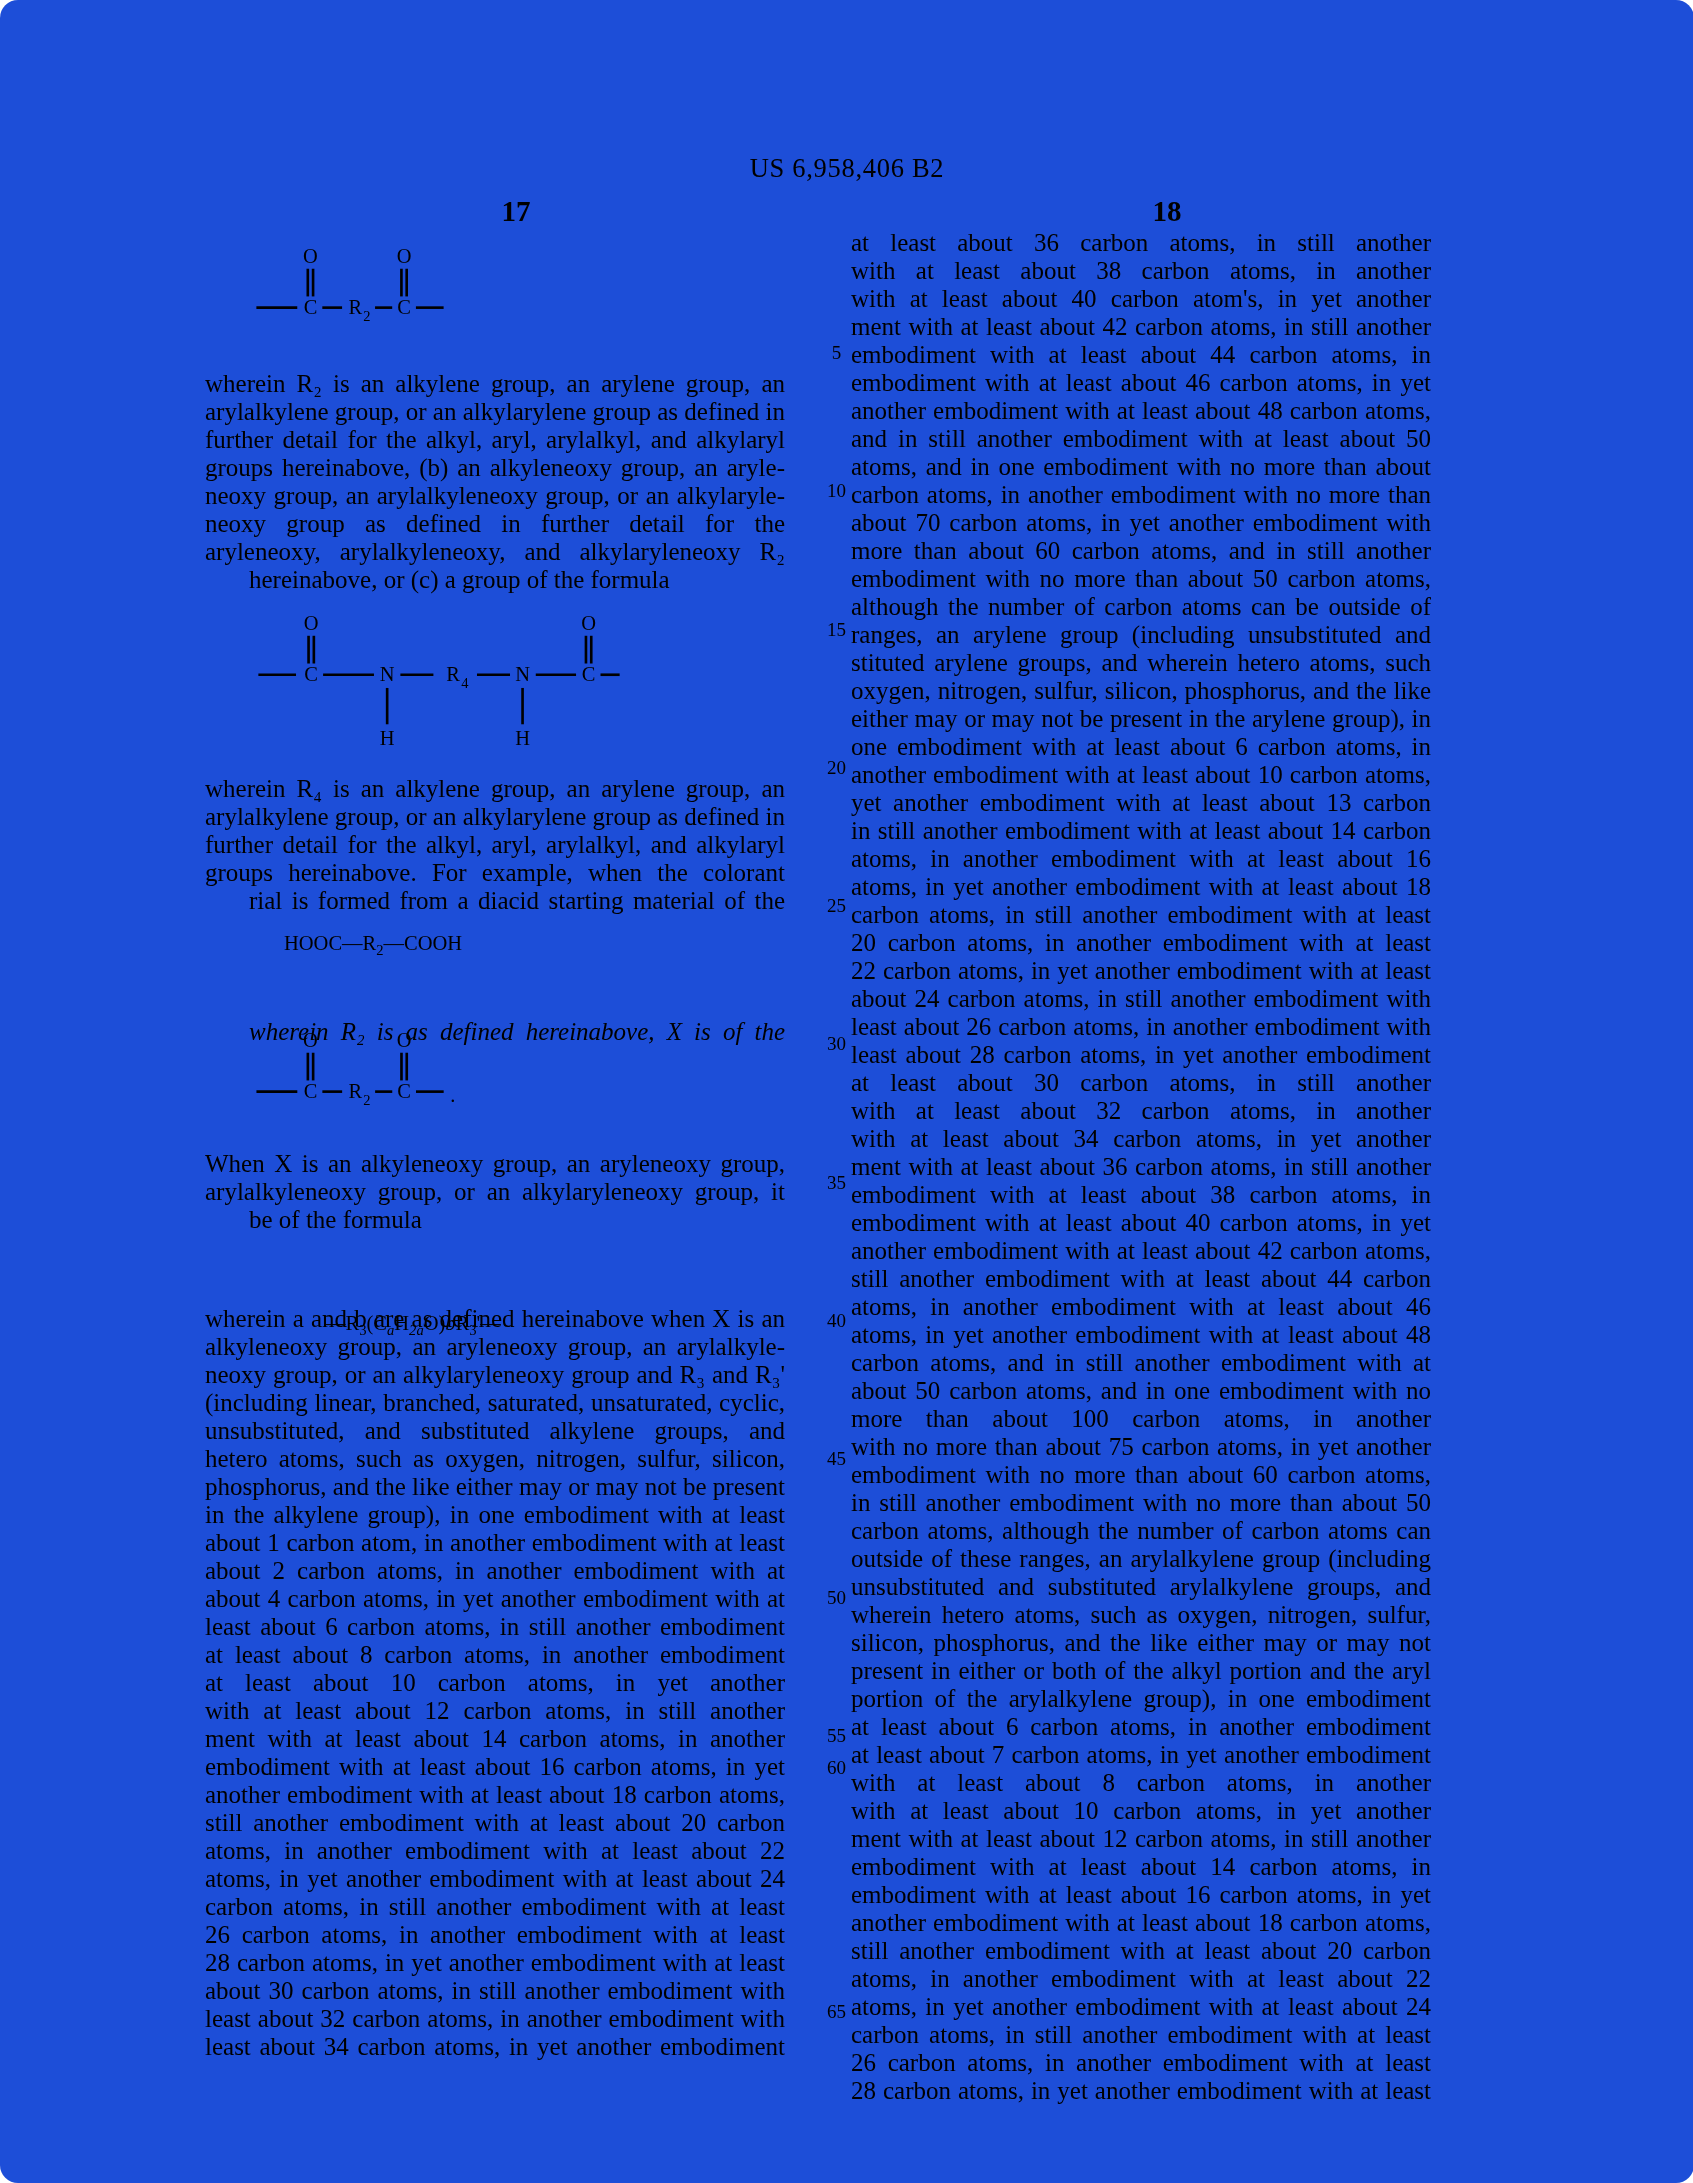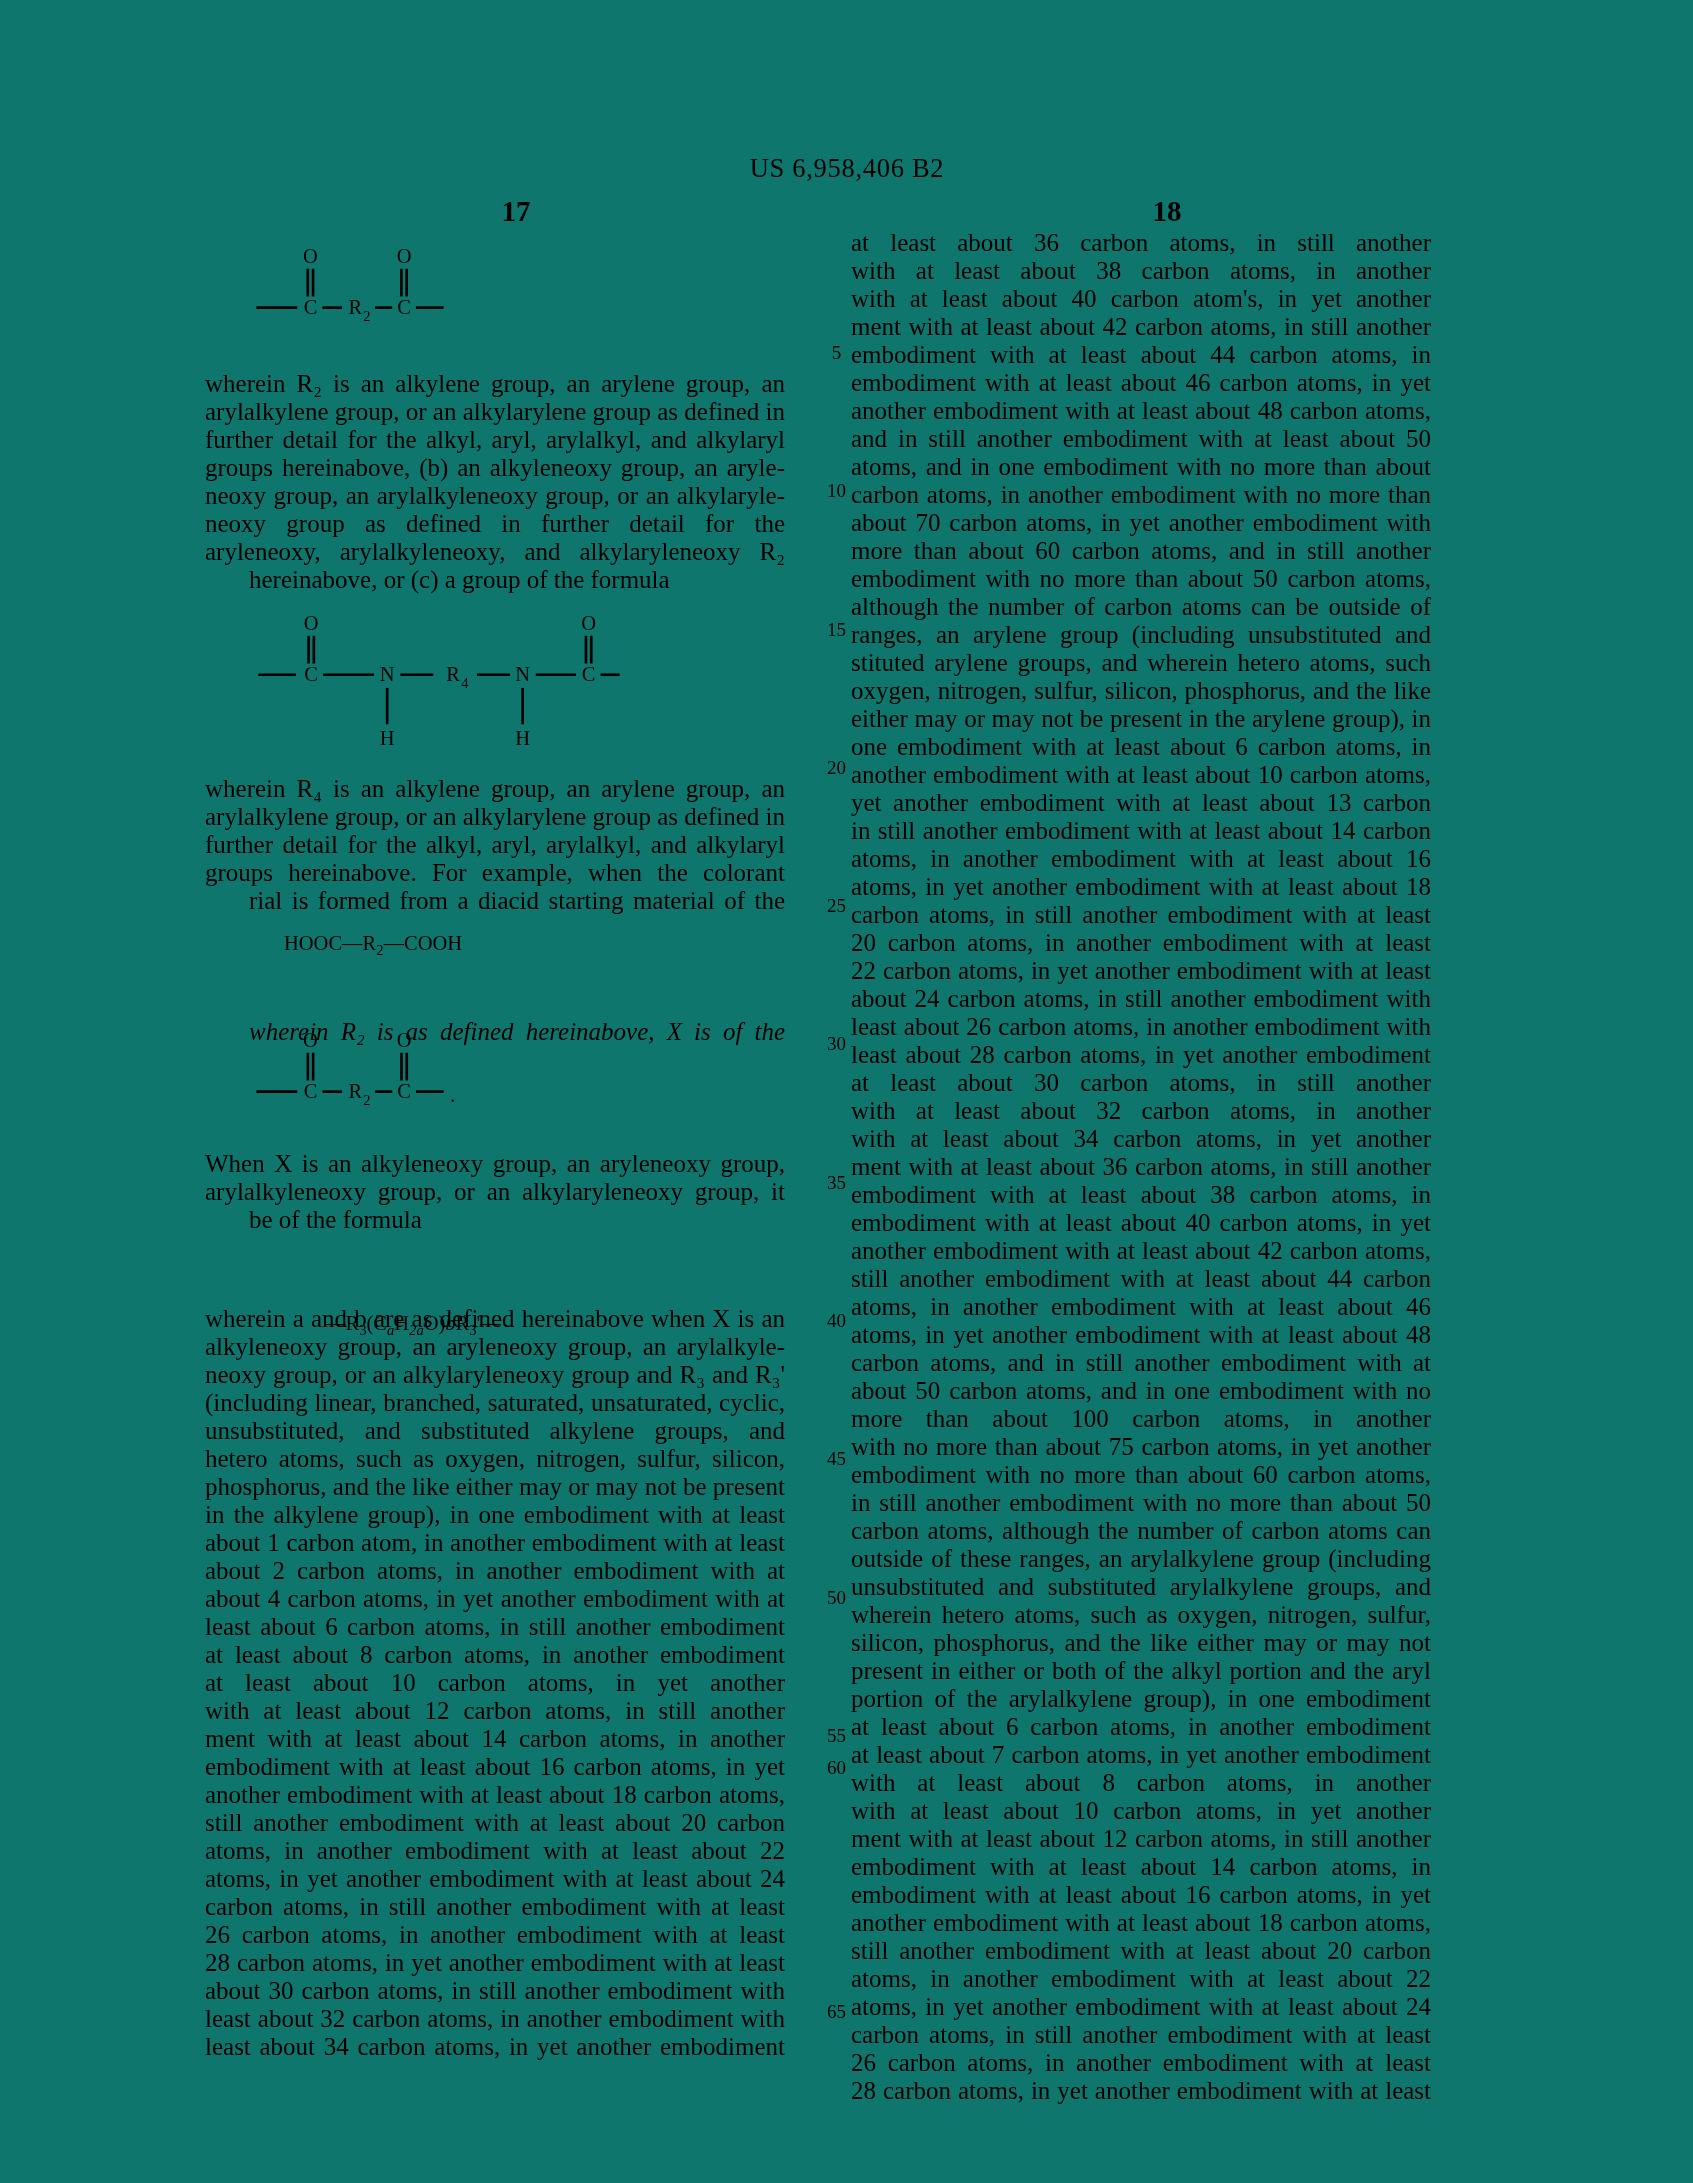--- a/index.html
+++ b/index.html
@@ -1,17 +1,17 @@
 <!DOCTYPE html>
 <html style="font-size:10.6px"><head>
 <meta charset="utf-8">
 <style>
   html,body{margin:0;padding:0;background:#ffffff;}
   body{width:1694px;height:2183px;position:relative;font-family:"Liberation Serif","DejaVu Serif",serif;color:#000;}
-  .page{position:absolute;left:0;top:0;width:1694px;height:2183px;background:#0f766e;overflow:hidden;}
+  .page{position:absolute;left:0;top:0;width:1694px;height:2183px;background:#1d4ed8;overflow:hidden;border-radius:18px;}
   .abs{position:absolute;}
   .header-num{left:0;top:153px;width:1694px;text-align:center;font-size:26.5px;letter-spacing:0.7px;}
   .colnum{top:195px;width:106px;text-align:center;font-size:29px;font-weight:bold;}
   .colnum-left{left:463px;}
   .colnum-right{left:1114px;}
   .para{font-size:25px;line-height:28px;width:580px;}
   .tline{text-align:justify;text-align-last:justify;height:28px;overflow:hidden;}
   .tline-last{text-align-last:left;margin-left:44px;}
   .leftcol{left:205px;}
   .rightcol{left:851px;top:229px;}

